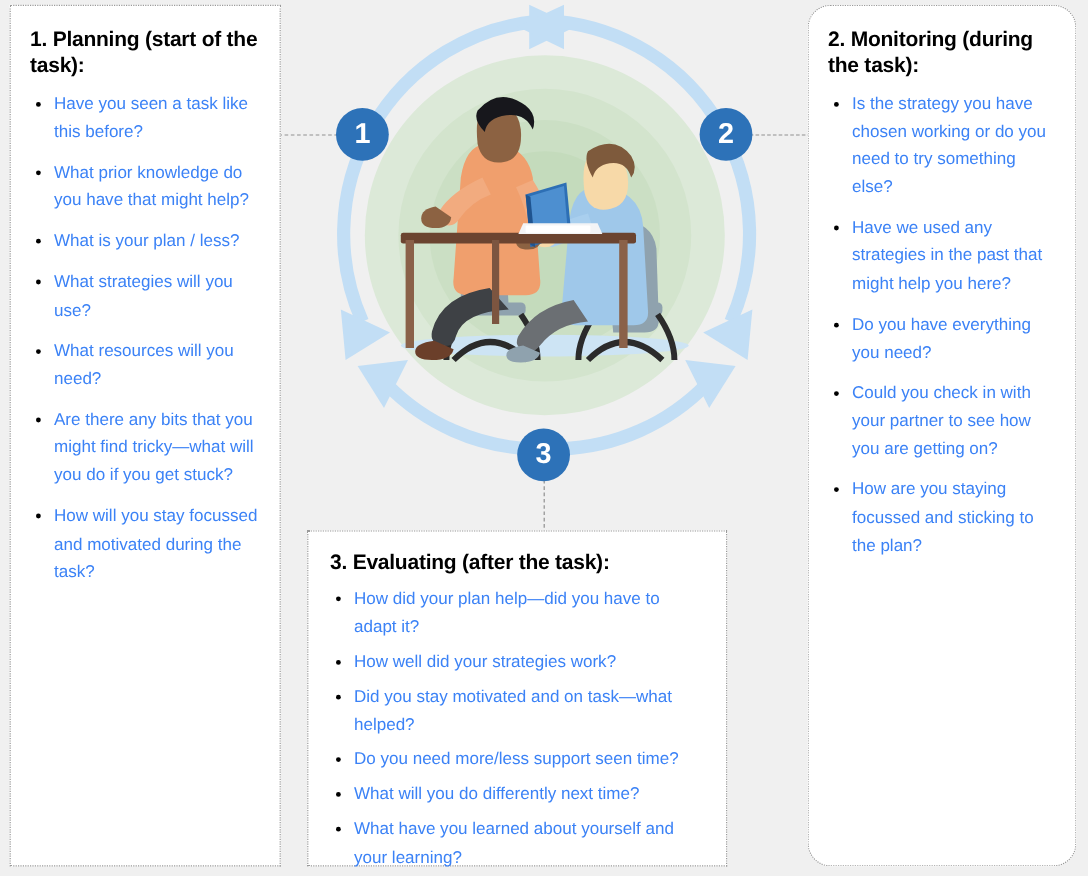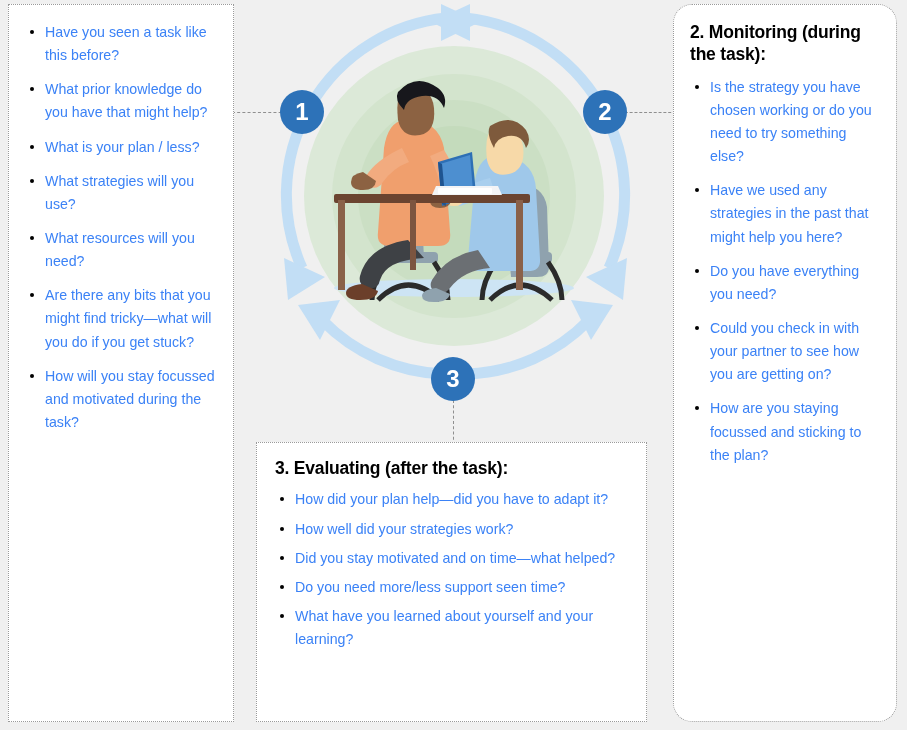--- a/index.html
+++ b/index.html
@@ -72,21 +72,21 @@
     left: 5px;
     top: 9px;
     width: 4px;
     height: 4px;
     border-radius: 50%;
     background: #000;
   }
 
   #panel-1 { left: 8px;  top: 4px;   width: 226px; height: 718px; }
   #panel-2 { left: 673px; top: 4px;  width: 224px; height: 718px; border-radius: 19px; }
-  #panel-3 { left: 256px; top: 442px; width: 391px; height: 280px; padding: 14px 18px 10px 18px; }
+  #panel-3 { left: 256px; top: 442px; width: 350px; height: 280px; padding: 14px 18px 10px 18px; }
   #panel-3 .panel-title { margin-bottom: 9px; }
   #panel-3 li { margin-bottom: 6px; }
 
   
   #diagram {
     position: absolute;
     left: 258px;
     top: 0px;
     width: 395px;
     height: 420px;
@@ -207,20 +207,21 @@
     <span>1</span>
   </div>
   <div class="badge" id="badge-2">
     <span>2</span>
   </div>
   <div class="badge" id="badge-3">
     <span>3</span>
   </div>
 
   <div class="panel" id="panel-1">
+    <div class="panel-title">1. Planning (start of the task):</div>
     <ul>
       <li>Have you seen a task like this before?</li>
       <li>What prior knowledge do you have that might help?</li>
       <li>What is your plan / less?</li>
       <li>What strategies will you use?</li>
       <li>What resources will you need?</li>
       <li>Are there any bits that you might find tricky—what will you do if you get stuck?</li>
       <li>How will you stay focussed and motivated during the task?</li>
     </ul>
   </div>
@@ -234,19 +235,20 @@
       <li>Could you check in with your partner to see how you are getting on?</li>
       <li>How are you staying focussed and sticking to the plan?</li>
     </ul>
   </div>
 
   <div class="panel" id="panel-3">
     <div class="panel-title">3. Evaluating (after the task):</div>
     <ul>
       <li>How did your plan help—did you have to adapt it?</li>
       <li>How well did your strategies work?</li>
-      <li>Did you stay motivated and on time—what helped?</li>
+      <li>Did you stay motivated and on task—what helped?</li>
       <li>Do you need more/less support seen time?</li>
+      <li>What will you do differently next time?</li>
       <li>What have you learned about yourself and your learning?</li>
     </ul>
   </div>
 
 </div>
 
 </body></html>

